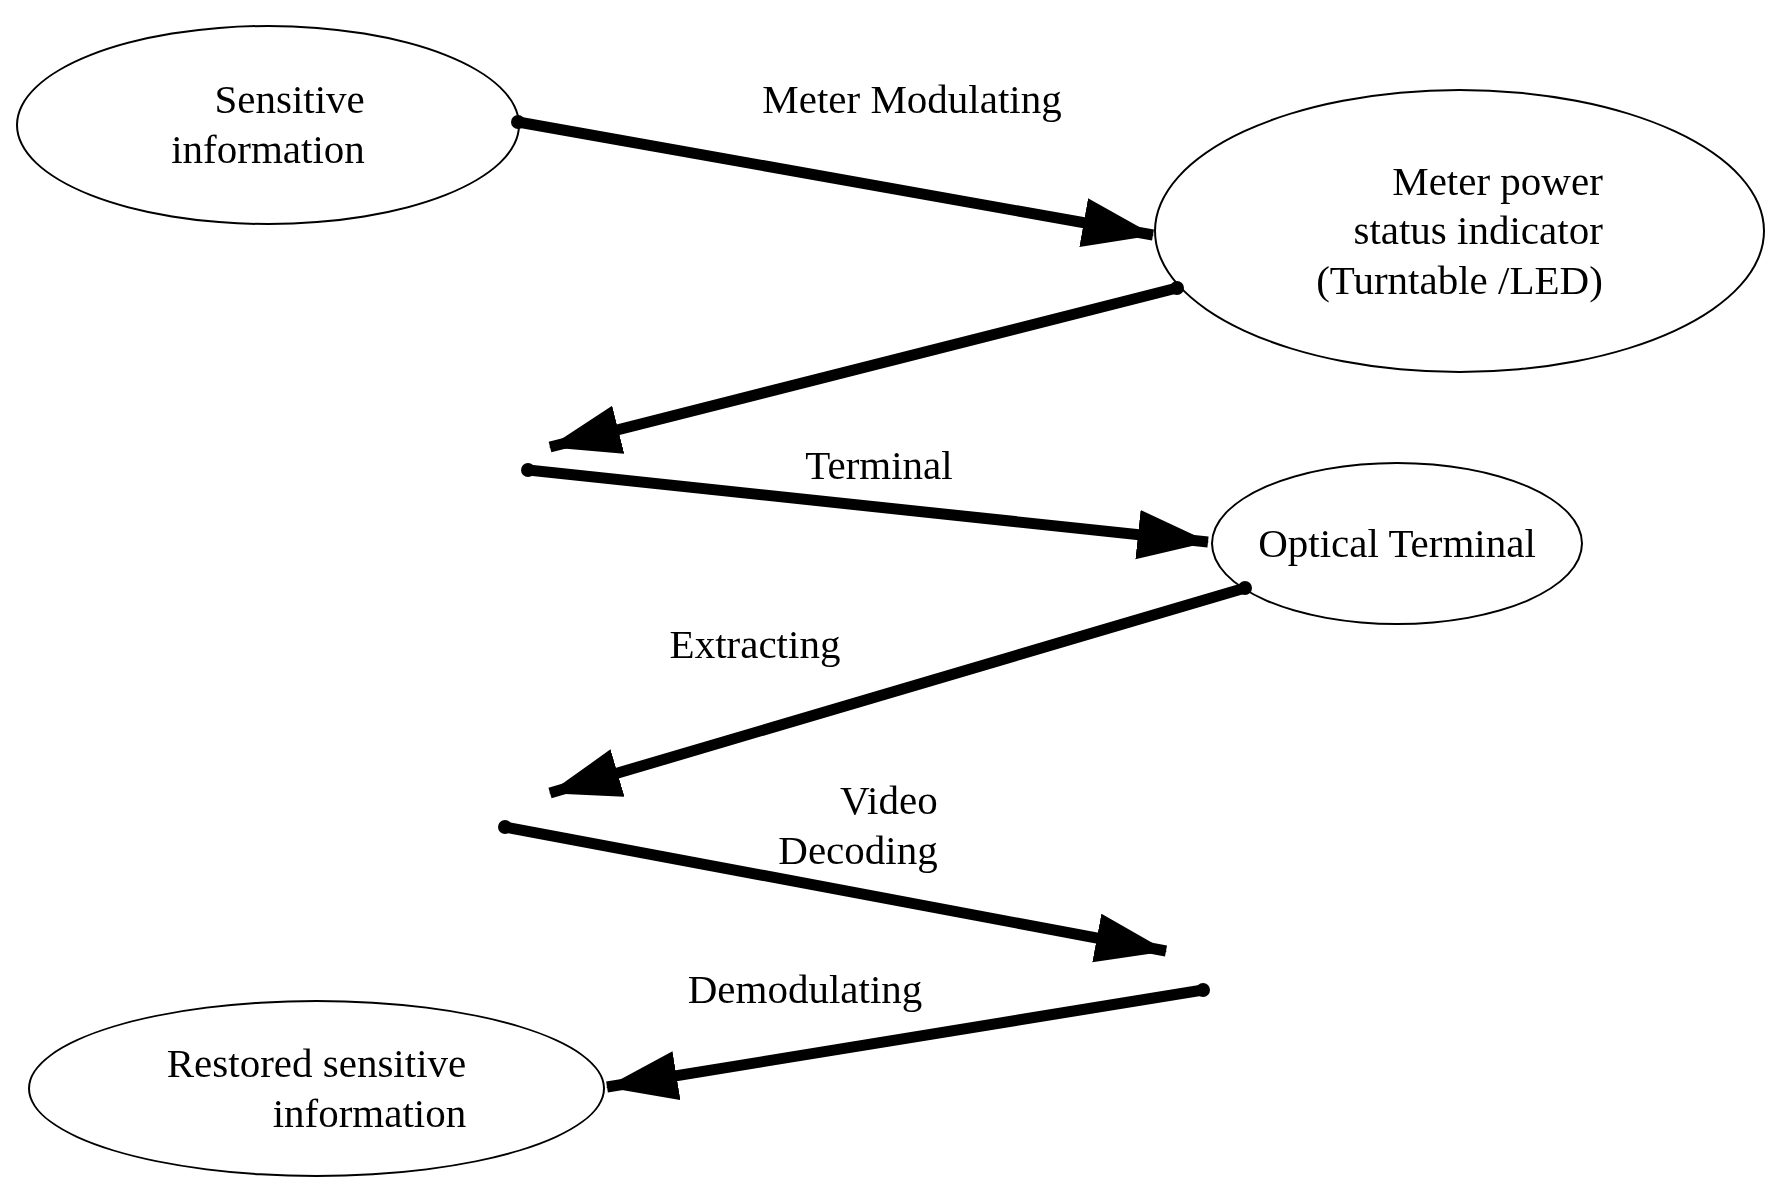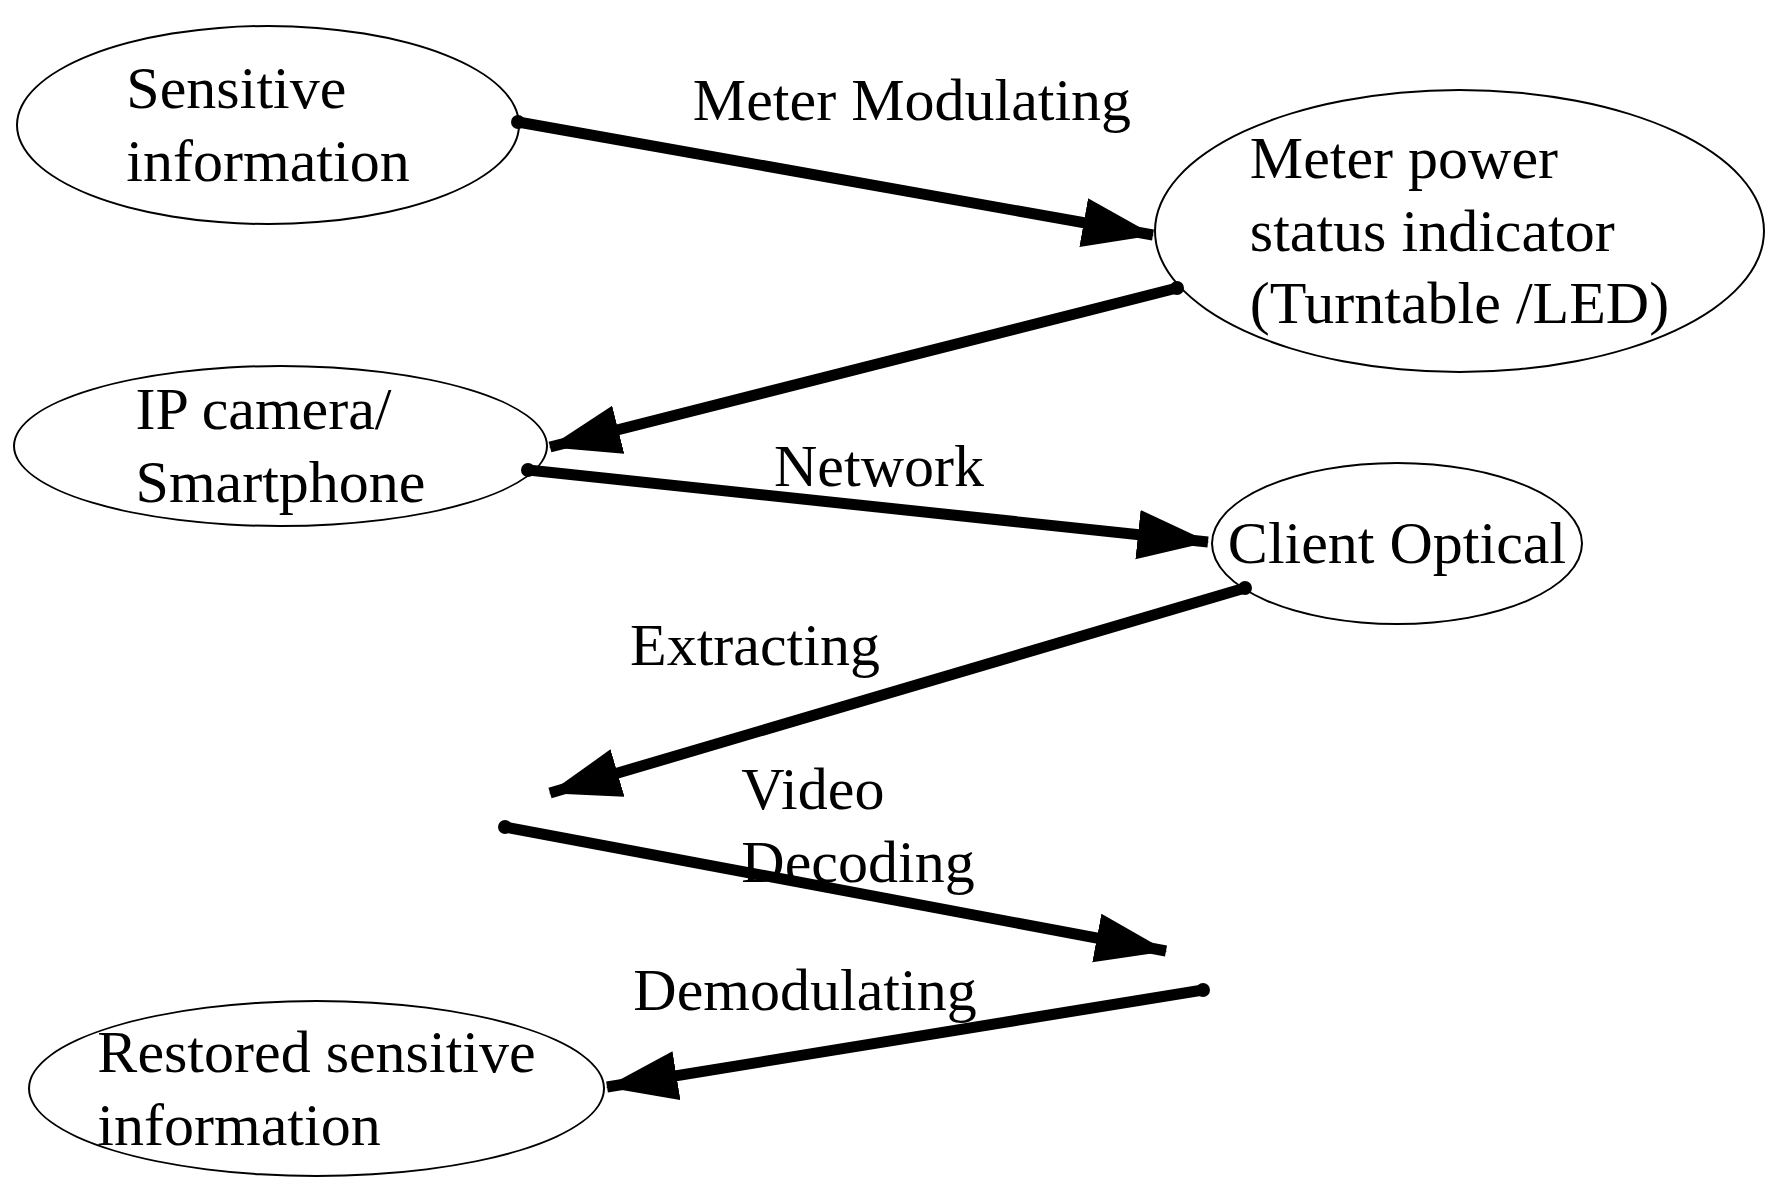--- a/index.html
+++ b/index.html
@@ -28,24 +28,24 @@
     border: 2px solid #000000;
     border-radius: 50%;
     box-sizing: border-box;
     display: flex;
     align-items: center;
     justify-content: center;
     text-align: center;
     background: #ffffff00;
   }
   .node-label, .edge-label {
-    font-size: 60px;
+    font-size: 41px;
     line-height: 1.21;
     white-space: pre-line;
-    text-align: left;
+    text-align: right;
     color: #000000;
   }
   .edge-label {
     position: absolute;
     transform: translate(-50%, -50%);
   }
 </style>
 </head>
 <body>
 
@@ -93,40 +93,36 @@
     <span class="node-label">Sensitive
 information</span>
   </div>
 
   <div class="node" style="left:1154px; top:89px; width:611px; height:284px;">
     <span class="node-label">Meter power
 status indicator
 (Turntable /LED)</span>
   </div>
 
-  <div class="node" style="left:13px; top:365px; width:535px; height:162px;">
-    <span class="node-label">IP camera/
-Smartphone</span>
-  </div>
 
   <div class="node" style="left:1211px; top:462px; width:372px; height:163px;">
-    <span class="node-label">Client Optical</span>
+    <span class="node-label">Optical Terminal</span>
   </div>
 
 
 
   <div class="node" style="left:28px; top:1000px; width:577px; height:177px;">
     <span class="node-label">Restored sensitive
 information</span>
   </div>
 
   <div class="edge-label" style="left:912px; top:100px;">Meter Modulating</div>
 
 
-  <div class="edge-label" style="left:879px; top:466px;">Network</div>
+  <div class="edge-label" style="left:879px; top:466px;">Terminal</div>
 
   <div class="edge-label" style="left:858px; top:826px;">Video
 Decoding</div>
 
   <div class="edge-label" style="left:755px; top:645px;">Extracting</div>
 
   <div class="edge-label" style="left:805px; top:990px;">Demodulating</div>
 
 </div>
 

